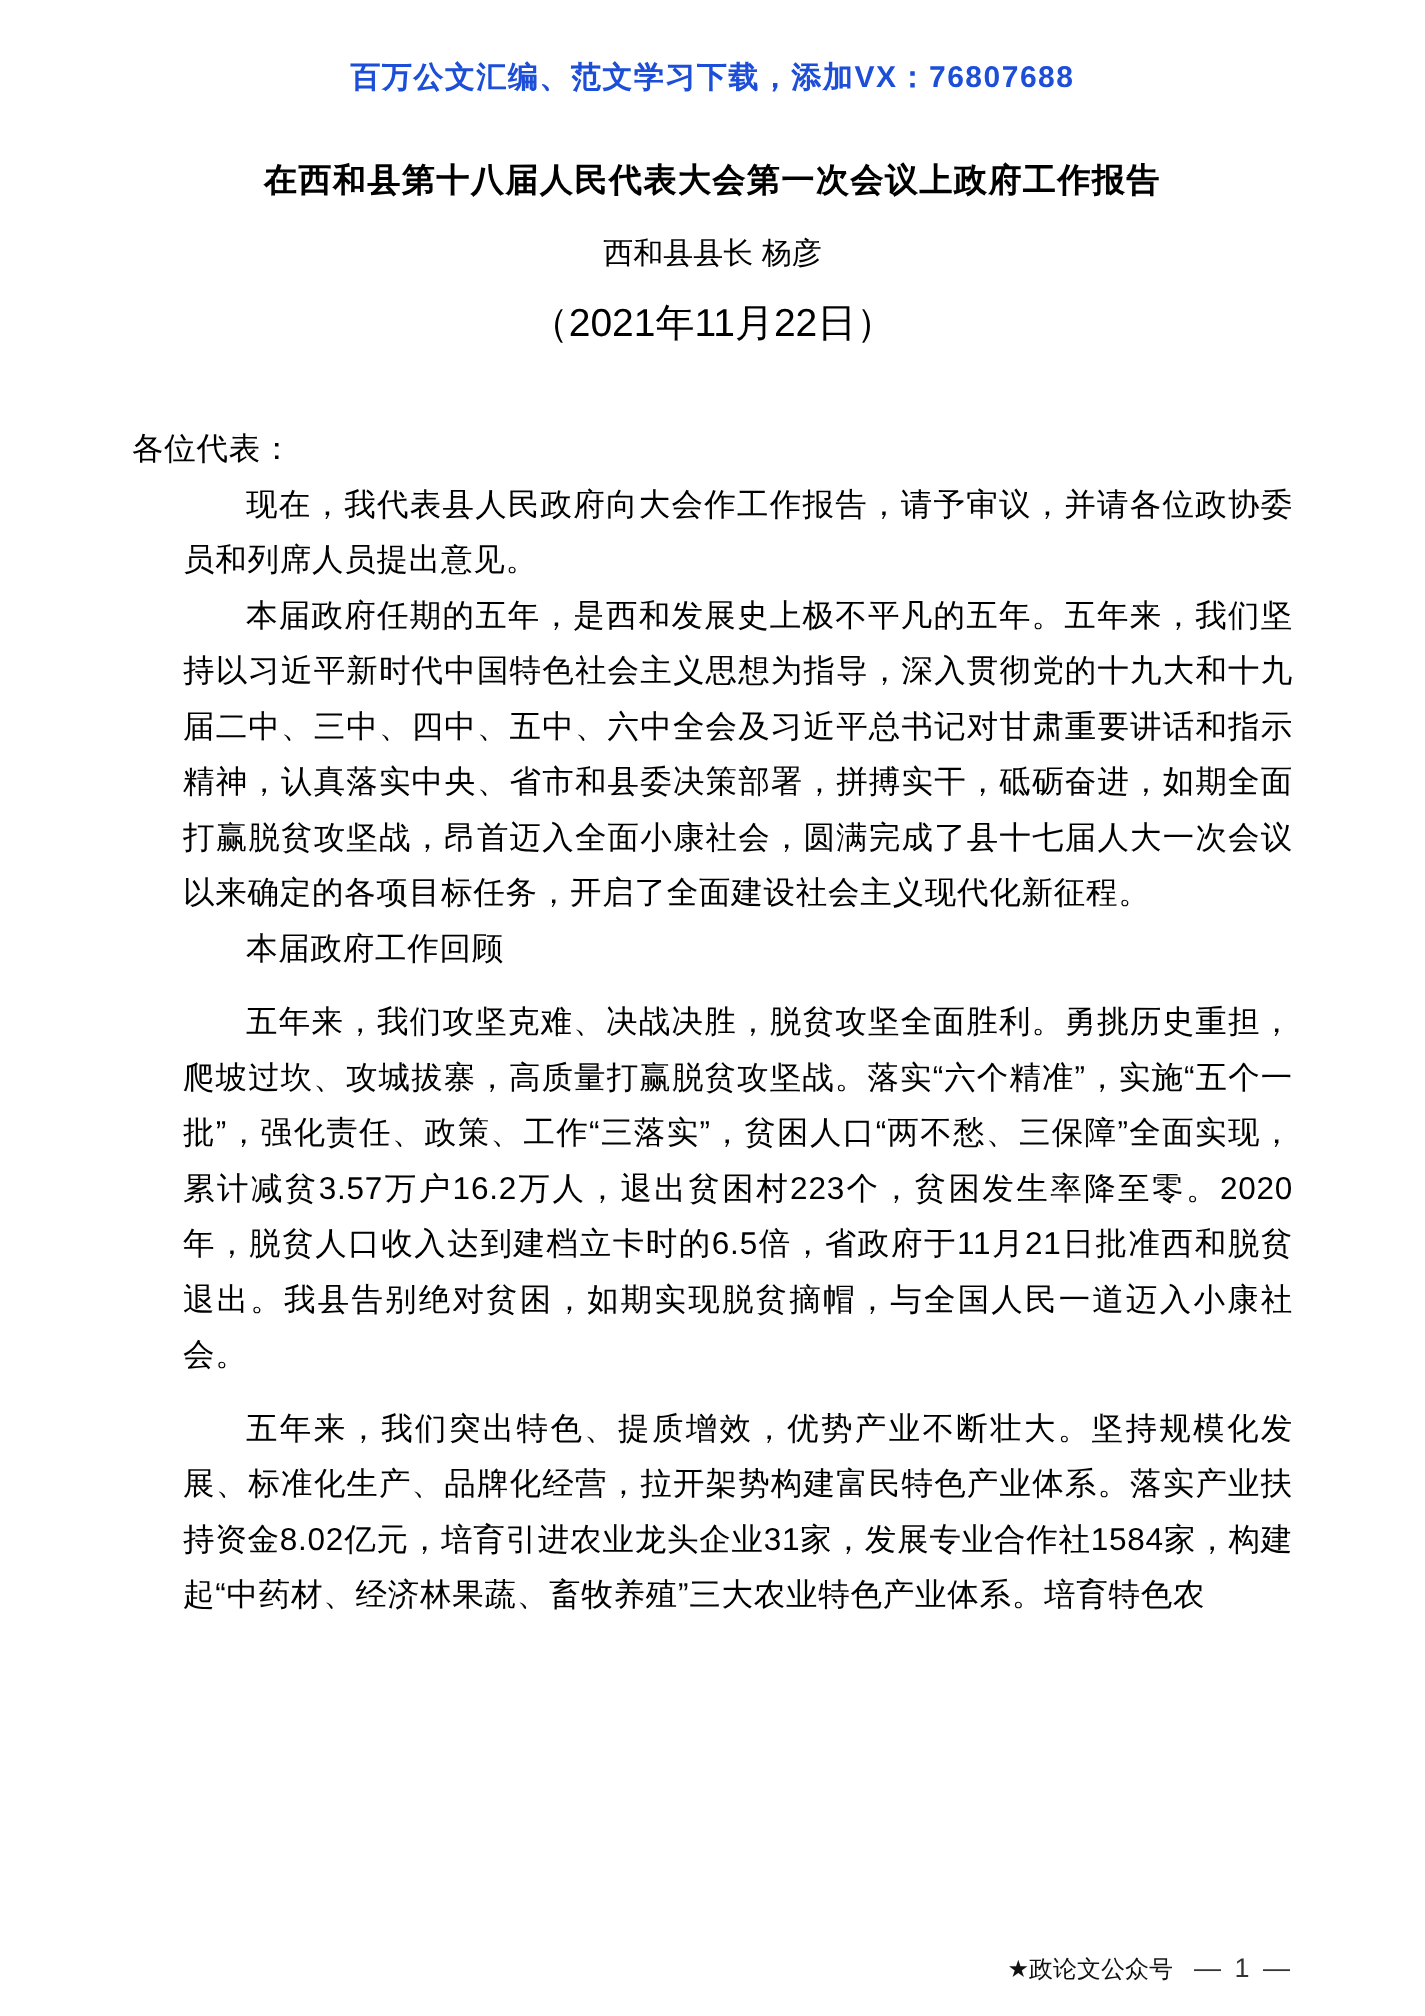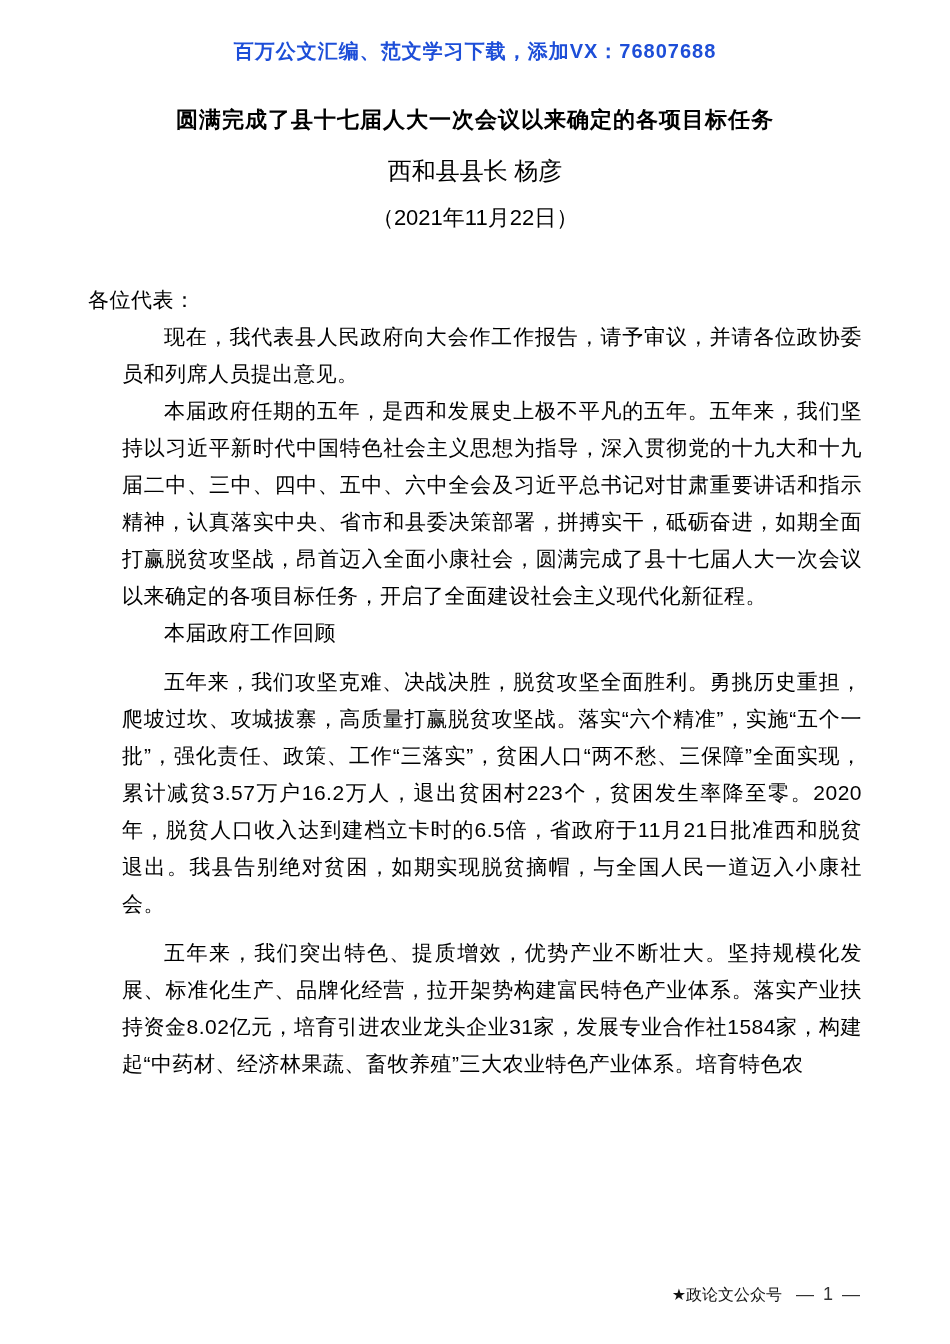--- a/index.html
+++ b/index.html
@@ -29,69 +29,69 @@
   }
   .title {
     text-align: center;
     font-size: 22px;
     font-weight: bold;
     margin: 0 0 20px 0;
     letter-spacing: 1px;
   }
   .author {
     text-align: center;
-    font-size: 24px;
+    font-size: 20px;
     font-weight: normal;
     margin: 0 0 16px 0;
   }
   .date {
     text-align: center;
-    font-size: 22px;
+    font-size: 26px;
     font-weight: normal;
     margin: 0 0 48px 0;
   }
   .body p {
     font-size: 21px;
     line-height: 37px;
     text-align: justify;
     margin: 0;
     letter-spacing: 0.5px;
   }
   .body p.indent {
     text-indent: 2em;
     margin-left: 34px;
   }
   .body p.spaced {
     margin-top: 12px;
   }
   .footer {
     position: absolute;
     right: 88px;
-    bottom: 38px;
+    bottom: 20px;
     display: flex;
     align-items: baseline;
     gap: 14px;
   }
   .footer-label {
     font-size: 16px;
     color: #111111;
   }
   .footer-page {
     font-size: 18px;
     color: #333333;
     letter-spacing: 2px;
   }
 </style>
 </head>
 <body>
 
 <div class="page">
   <div class="promo">百万公文汇编、范文学习下载，添加VX：76807688</div>
 
-  <h1 class="title">圆满完成了县十七届人大一次会议以来确定的各项目标任务</h1>
+  <h1 class="title">在西和县第十八届人民代表大会第一次会议上政府工作报告</h1>
 
   <div class="author">西和县县长 杨彦</div>
 
   <div class="date">（2021年11月22日）</div>
 
   <div class="body">
     <p>各位代表：</p>
     <p class="indent">现在，我代表县人民政府向大会作工作报告，请予审议，并请各位政协委员和列席人员提出意见。</p>
     <p class="indent">本届政府任期的五年，是西和发展史上极不平凡的五年。五年来，我们坚持以习近平新时代中国特色社会主义思想为指导，深入贯彻党的十九大和十九届二中、三中、四中、五中、六中全会及习近平总书记对甘肃重要讲话和指示精神，认真落实中央、省市和县委决策部署，拼搏实干，砥砺奋进，如期全面打赢脱贫攻坚战，昂首迈入全面小康社会，圆满完成了县十七届人大一次会议以来确定的各项目标任务，开启了全面建设社会主义现代化新征程。</p>
     <p class="indent">本届政府工作回顾</p>

